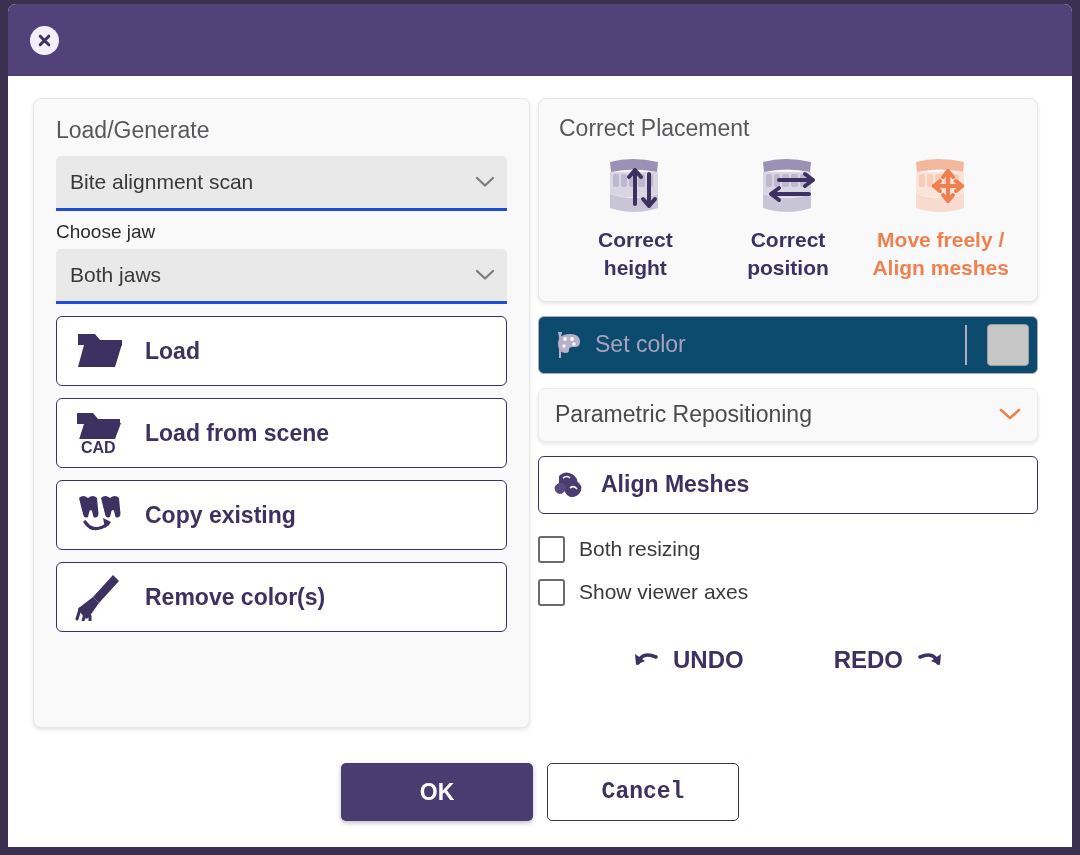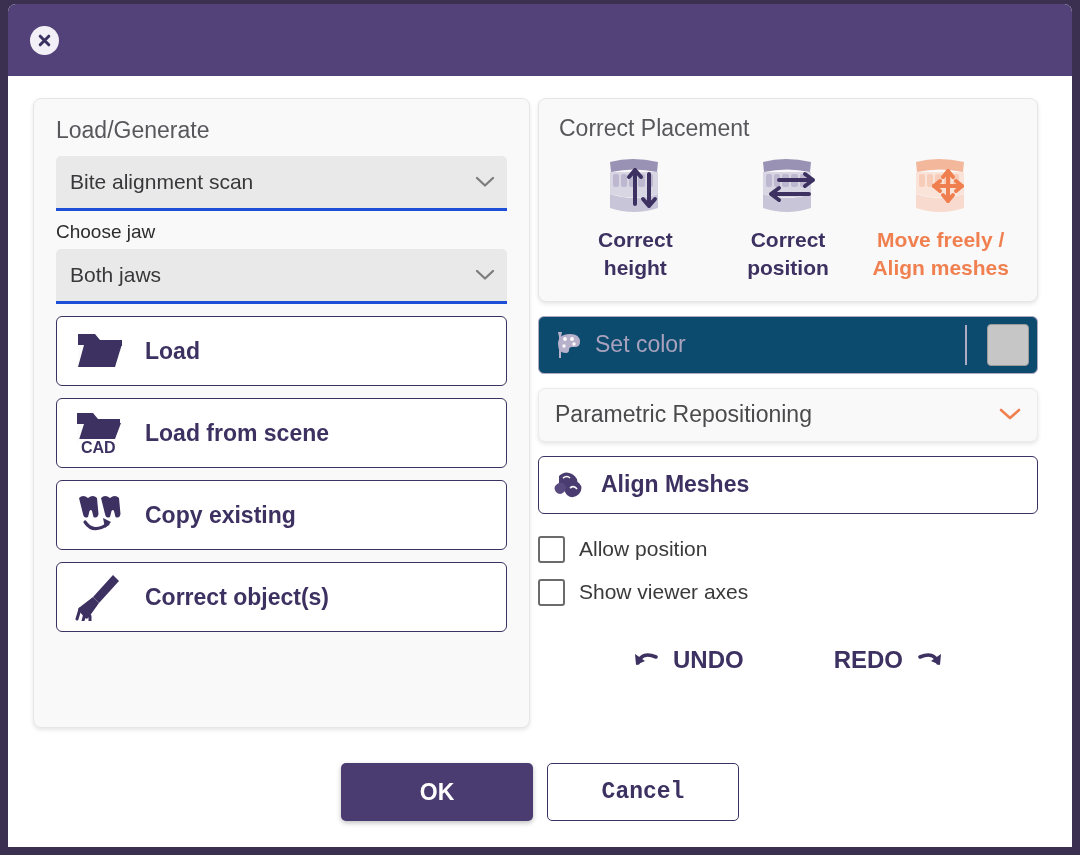--- a/index.html
+++ b/index.html
@@ -324,21 +324,21 @@
       </div>
 
       <div class="action-btn">
         <span class="icon-box">
           <svg width="52" height="48" viewBox="0 0 52 48">
             <path d="M38 2 L44 8 L24 30 L18 24 Z" fill="#3d3161"></path>
             <path d="M18 24 L24 30 L14 44 q-2 3 -4 1 L4 38 q-2 -2 1 -4 Z" fill="#3d3161"></path>
             <path d="M5 36 L2 46 M10 40 L8 48 M15 43 L15 48" stroke="#3d3161" stroke-width="3" stroke-linecap="round"></path>
           </svg>
         </span>
-        <span class="lbl">Correct object(s)</span>
+        <span class="lbl">Remove color(s)</span>
       </div>
     </div>
 
     <div id="right-col">
 
       <div id="placement-card" class="card">
         <div class="card-title">Correct Placement</div>
         <div id="placement-row">
 
           <div class="place-item">
@@ -442,21 +442,21 @@
             <path d="M3 16 q4 -4 8 -1 q4 4 0 8 q-4 4 -8 0 q-3 -4 0 -7 Z" fill="#58497f"></path>
             <path d="M10 9 q4 -3 7 0" stroke="#fbfbfb" stroke-width="1.6" fill="none"></path>
             <path d="M17 19 q4 -3 7 1" stroke="#fbfbfb" stroke-width="1.6" fill="none"></path>
           </svg>
         </span>
         <span class="lbl">Align Meshes</span>
       </div>
 
       <div class="check-row">
         <span class="cbox"></span>
-        <span class="check-label">Allow position</span>
+        <span class="check-label">Both resizing</span>
       </div>
       <div class="check-row" style="margin-top:2px;">
         <span class="cbox"></span>
         <span class="check-label">Show viewer axes</span>
       </div>
 
       <div id="undoredo">
         <div class="ur-btn">
           <svg width="30" height="22" viewBox="0 0 30 22">
             <path d="M5 14 q4 -12 18 -6" stroke="#3d3161" stroke-width="3.6" fill="none" stroke-linecap="round"></path>

